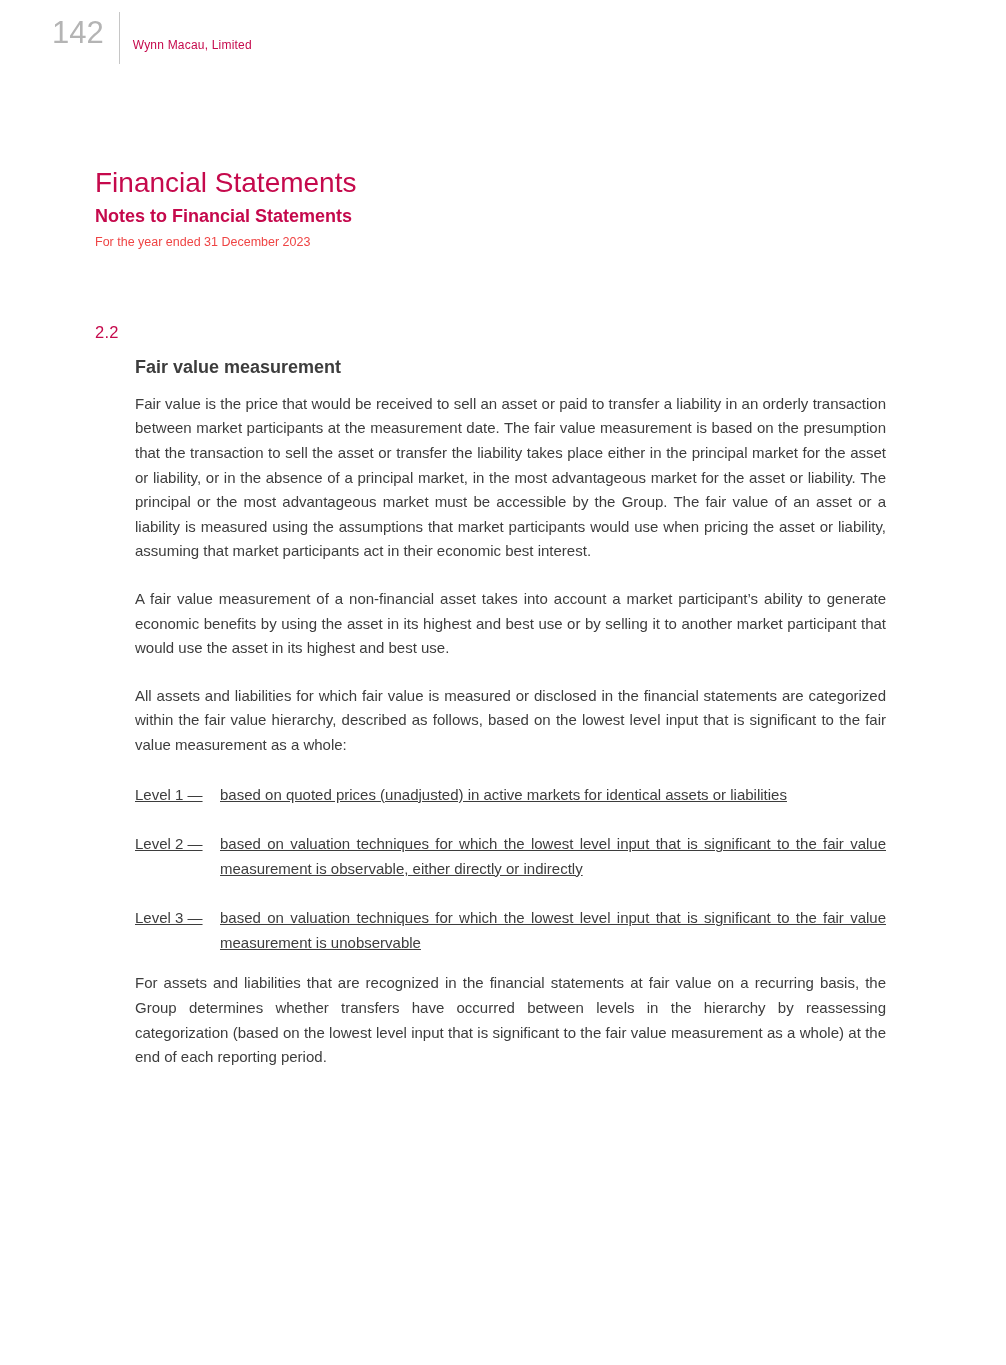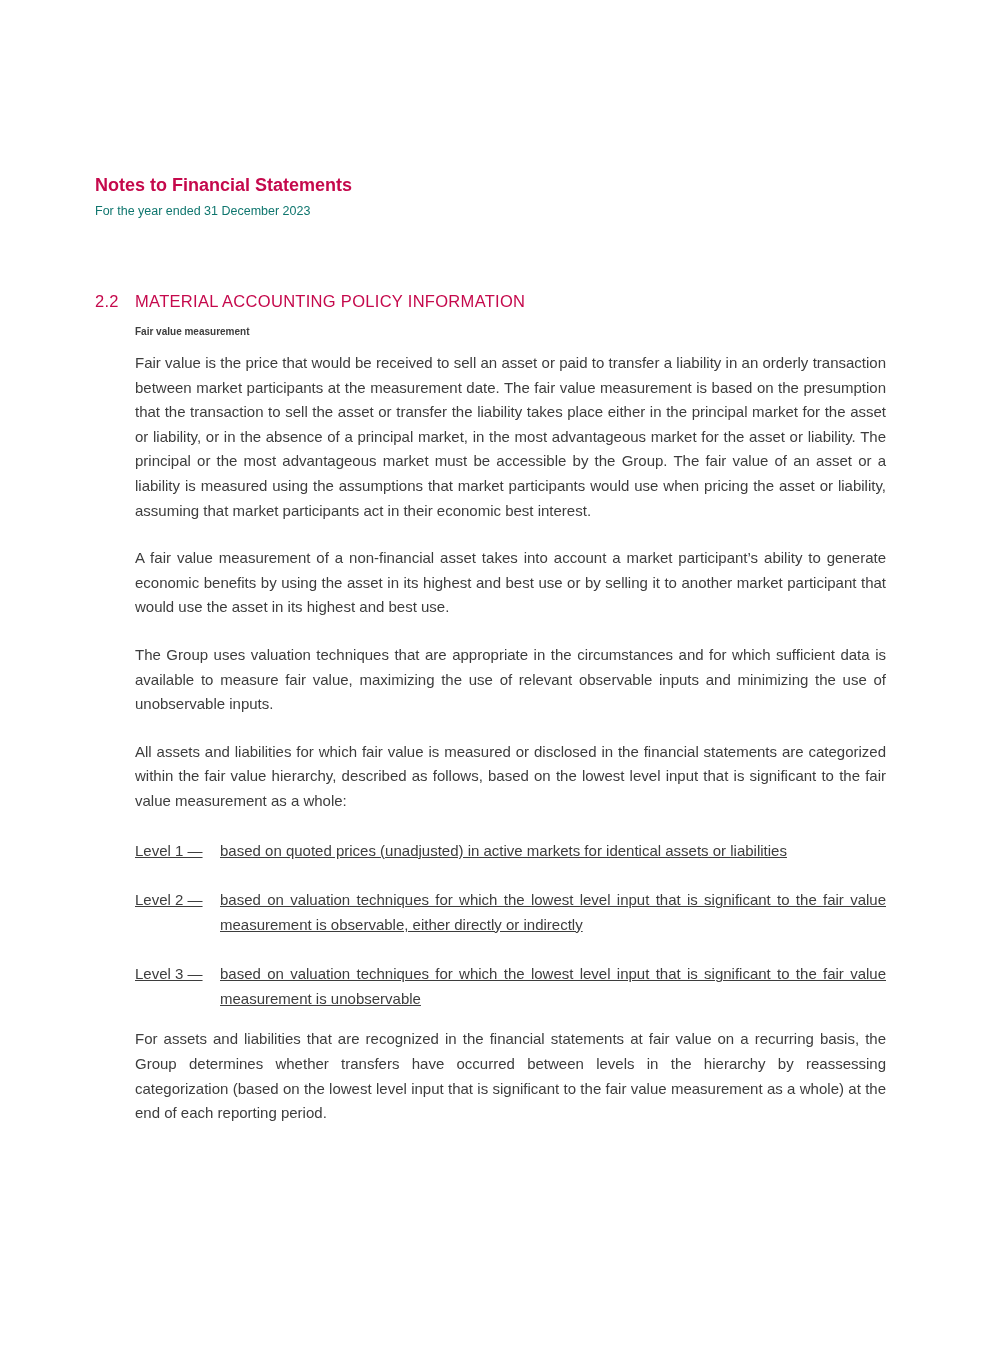--- a/index.html
+++ b/index.html
@@ -60,21 +60,21 @@
   }
   .doc-subtitle {
     font-size: 18px;
     font-weight: 700;
     color: #c5094c;
     margin-top: 7px;
   }
   .doc-period {
     font-size: 12.5px;
     font-weight: 400;
-    color: #0f766e;
+    color: #ef4444;
     margin-top: 8px;
   }
 
   
   .section-heading {
     display: flex;
     margin-top: 74px;
     color: #c5094c;
     font-size: 16.5px;
     font-weight: 400;
@@ -83,21 +83,21 @@
   .section-num {
     width: 40px;
     flex-shrink: 0;
   }
   .section-body {
     margin-left: 40px;
     margin-top: 15px;
     color: #3d3d3d;
   }
   .subheading {
-    font-size: 10px;
+    font-size: 18px;
     font-weight: 700;
     color: #3d3d3d;
   }
   .para {
     font-size: 15px;
     line-height: 1.64;
     text-align: justify;
     color: #3d3d3d;
     margin-top: 14px;
   }
@@ -120,37 +120,41 @@
   }
   .closing {
     margin-top: 16px;
   }
 </style>
 </head>
 <body>
 
 <div class="page">
 
+  <div class="header">
+    <div class="page-num">142</div>
+    <div class="header-rule"></div>
+    <div class="company">Wynn Macau, Limited</div>
+  </div>
 
   <div class="main">
 
+    <div class="doc-title">Financial Statements</div>
     <div class="doc-subtitle">Notes to Financial Statements</div>
     <div class="doc-period">For the year ended 31 December 2023</div>
 
     <div class="section-heading">
       <span class="section-num">2.2</span>
-      <span>MATERIAL ACCOUNTING POLICY INFORMATION</span>
     </div>
 
     <div class="section-body">
       <div class="subheading">Fair value measurement</div>
 
       <p class="para">Fair value is the price that would be received to sell an asset or paid to transfer a liability in an orderly transaction between market participants at the measurement date. The fair value measurement is based on the presumption that the transaction to sell the asset or transfer the liability takes place either in the principal market for the asset or liability, or in the absence of a principal market, in the most advantageous market for the asset or liability. The principal or the most advantageous market must be accessible by the Group. The fair value of an asset or a liability is measured using the assumptions that market participants would use when pricing the asset or liability, assuming that market participants act in their economic best interest.</p>
       <p class="para">A fair value measurement of a non-financial asset takes into account a market participant’s ability to generate economic benefits by using the asset in its highest and best use or by selling it to another market participant that would use the asset in its highest and best use.</p>
-      <p class="para">The Group uses valuation techniques that are appropriate in the circumstances and for which sufficient data is available to measure fair value, maximizing the use of relevant observable inputs and minimizing the use of unobservable inputs.</p>
       <p class="para">All assets and liabilities for which fair value is measured or disclosed in the financial statements are categorized within the fair value hierarchy, described as follows, based on the lowest level input that is significant to the fair value measurement as a whole:</p>
 
       <div class="level-item">
         <span class="level-label">Level 1 —</span>
         <span class="level-text">based on quoted prices (unadjusted) in active markets for identical assets or liabilities</span>
       </div>
 
       <div class="level-item">
         <span class="level-label">Level 2 —</span>
         <span class="level-text">based on valuation techniques for which the lowest level input that is significant to the fair value measurement is observable, either directly or indirectly</span>

